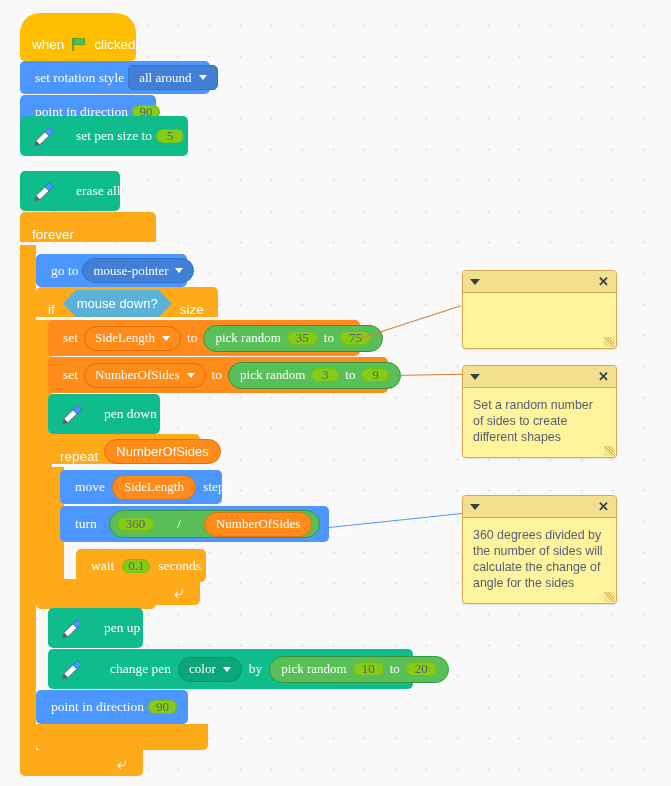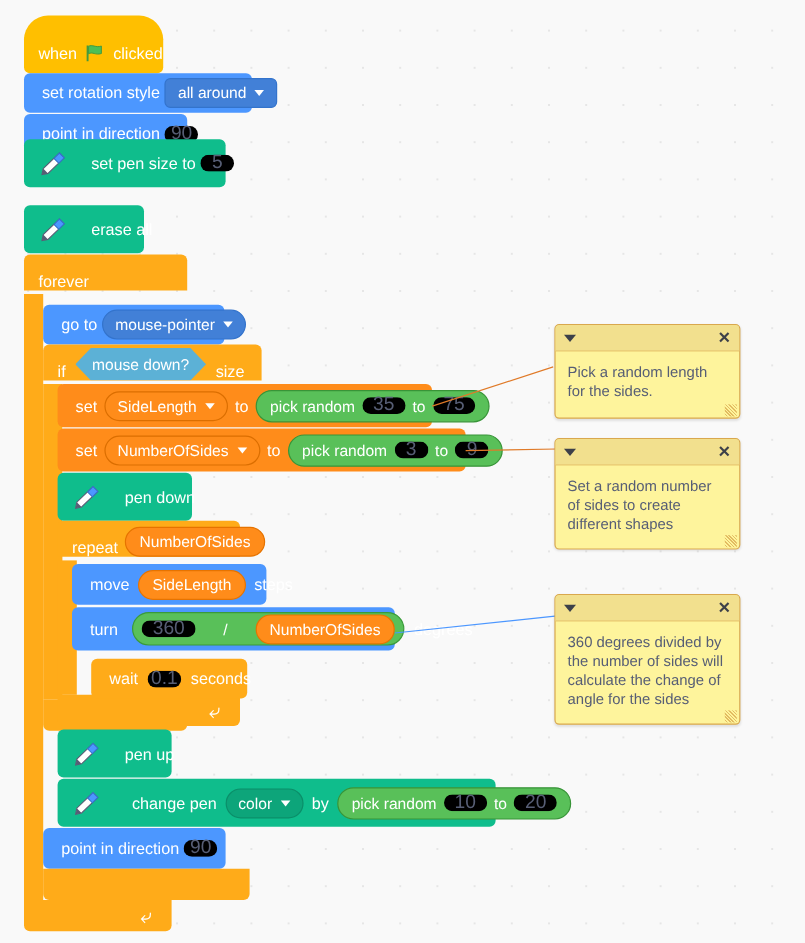--- a/index.html
+++ b/index.html
@@ -19,20 +19,21 @@
   .blk {
     position:absolute;
     display:flex;
     align-items:center;
     color:#fff;
     font-size:13.5px;
     border-radius:5px;
     white-space:nowrap;
     padding:0 11px;
     height:33px;
+    font-family:Liberation Serif, serif;
   }
   .blk .lbl { padding:0 4px; }
   .c-motion  { background:#4c97ff; }
   .c-control { background:#ffab19; }
   .c-pen     { background:#0fbd8c; }
   .c-vars    { background:#ff8c1a; }
 
   
   .hat {
     position:absolute; color:#fff; font-size:13.5px;
@@ -51,22 +52,22 @@
     border-radius:14px; height:25px; padding:0 11px;
     font-size:13px; color:#fff; white-space:nowrap;
   }
   .oval-vars { background:#ff8c1a; border:1px solid #e67300; }
   .oval-ops  { background:#59c059; border:1px solid #389438; }
   .oval-green-outer { background:#59c059; border:1px solid #3a9a3a; }
 
   
   .numfield {
     display:inline-flex; align-items:center; justify-content:center;
-    background:#000000; color:#575e75; border-radius:13px;
-    height:14px; min-width:28px; padding:0 8px; font-size:16px;
+    background:#84cc16; color:#575e75; border-radius:13px;
+    height:14px; min-width:28px; padding:0 8px; font-size:13px;
     border:1px solid rgba(0,0,0,.08);
   }
 
   
   .ddown {
     display:inline-flex; align-items:center; gap:7px;
     border-radius:5px; height:25px; padding:0 10px;
     font-size:13px; color:#fff; white-space:nowrap;
   }
   .dd-motion  { background:#4280d7; border:1px solid #3373cc; }
@@ -303,21 +304,20 @@
 
 <div class="cb-bot c-control" style="position:absolute; left:36px; top:724px; width:172px; height:26px; border-radius:0 0 5px 5px;"></div>
 
 <div class="connector" style="left:360px; top:338px; width:106px; border-top-color:#e07a28; transform:rotate(-18deg);"></div>
 
 <div class="comment" style="left:462px; top:270px; width:155px; height:79px;">
   <div class="cmt-bar">
     <i class="cmt-tri"></i>
     <span class="cmt-x">✕</span>
   </div>
-  <div class="cmt-body">Pick a random length for the sides.</div>
   <div class="cmt-grip"></div>
 </div>
 
 <div class="connector" style="left:388px; top:375px; width:76px; border-top-color:#e07a28; transform:rotate(-1deg);"></div>
 
 <div class="comment" style="left:462px; top:365px; width:155px; height:93px;">
   <div class="cmt-bar">
     <i class="cmt-tri"></i>
     <span class="cmt-x">✕</span>
   </div>

